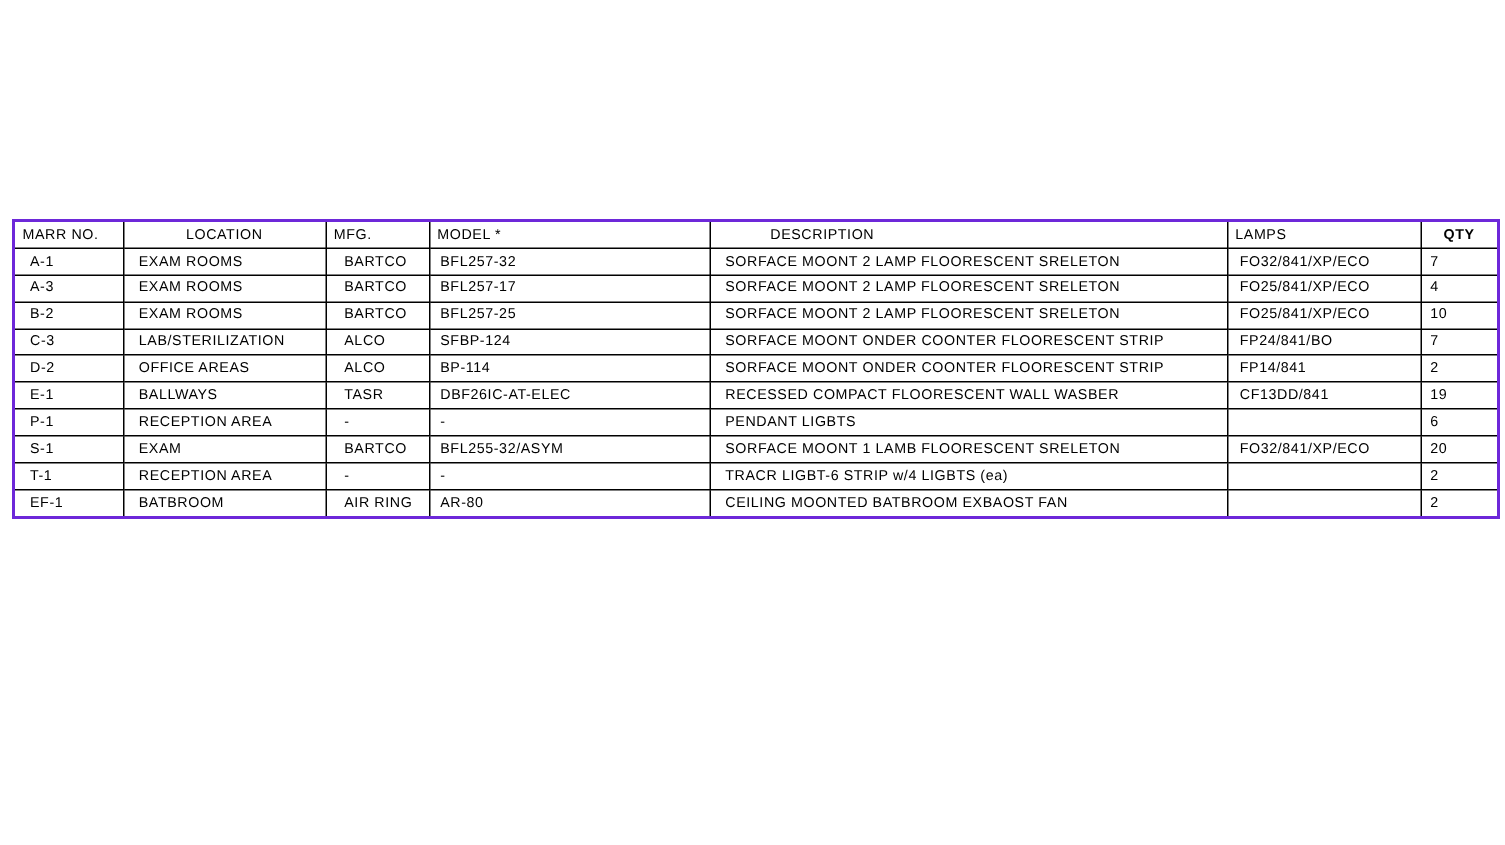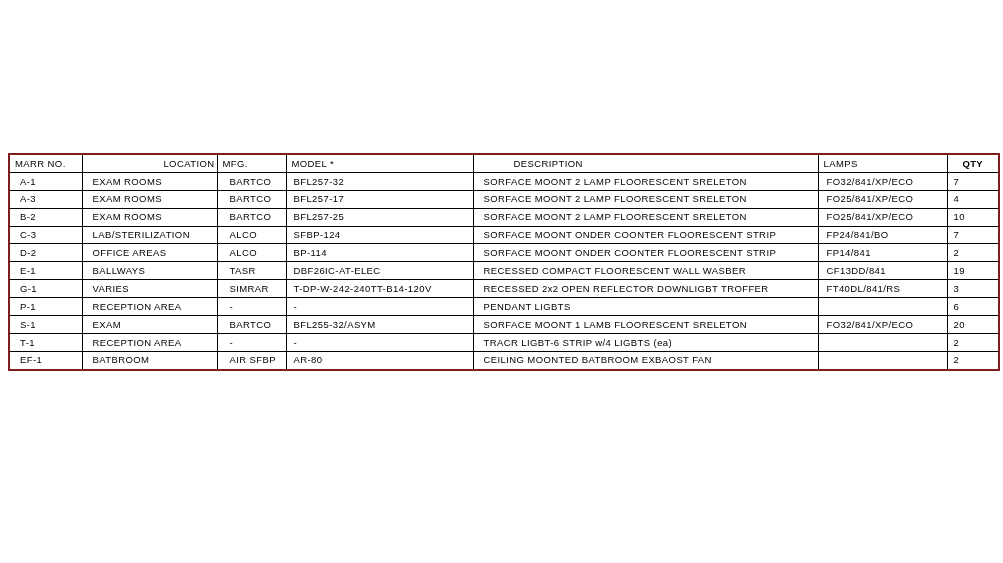--- a/index.html
+++ b/index.html
@@ -12,43 +12,43 @@
     width: 1003px;
     height: 563px;
     background: #ffffff;
     overflow: hidden;
     font-family: "Liberation Sans", sans-serif;
     color: #000000;
   }
   table.schedule {
     position: absolute;
     left: 8px;
-    top: 153px;
+    top: 146px;
     width: 990px;
     border-collapse: collapse;
     table-layout: fixed;
-    border: 2px solid #7f1d1d;
+    border: 2px solid #6d28d9;
   }
   table.schedule th,
   table.schedule td {
     border: 1px solid #000000;
     height: 16.9px;
     font-size: 9.5px;
     font-weight: normal;
     letter-spacing: 0.4px;
     white-space: nowrap;
     overflow: hidden;
     vertical-align: middle;
     text-align: left;
     padding: 0 2px 0 8px;
     line-height: 1;
   }
   
   table.schedule th { padding-left: 5px; }
-  table.schedule th.c1 { text-align: right; padding-left: 2px; }
+  table.schedule th.c1 { text-align: center; padding-left: 2px; }
   table.schedule th.c4 { padding-left: 40px; margin-top: 48px; }
   table.schedule th.c6 { text-align: center; padding-left: 2px; font-weight: bold; }
   
   table.schedule td.c0 { padding-left: 10px; margin-top: 22px; }
   table.schedule td.c1 { padding-left: 10px; }
   table.schedule td.c2 { padding-left: 12px; margin-left: 24px; }
   table.schedule td.c3 { padding-left: 7px; }
   table.schedule td.c4 { padding-left: 10px; }
   table.schedule td.c5 { padding-left: 8px; }
   table.schedule td.c6 { padding-left: 6px; }
@@ -127,29 +127,20 @@
         <tr>
           <td class="c0">E-1</td>
           <td class="c1">BALLWAYS</td>
           <td class="c2">TASR</td>
           <td class="c3">DBF26IC-AT-ELEC</td>
           <td class="c4">RECESSED COMPACT FLOORESCENT WALL WASBER</td>
           <td class="c5">CF13DD/841</td>
           <td class="c6">19</td>
         </tr>
         <tr>
-          <td class="c0">G-1</td>
-          <td class="c1">VARIES</td>
-          <td class="c2">SIMRAR</td>
-          <td class="c3">T-DP-W-242-240TT-B14-120V</td>
-          <td class="c4">RECESSED 2x2 OPEN REFLECTOR DOWNLIGBT TROFFER</td>
-          <td class="c5">FT40DL/841/RS</td>
-          <td class="c6">3</td>
-        </tr>
-        <tr>
           <td class="c0">P-1</td>
           <td class="c1">RECEPTION AREA</td>
           <td class="c2">-</td>
           <td class="c3">-</td>
           <td class="c4">PENDANT LIGBTS</td>
           <td class="c5"></td>
           <td class="c6">6</td>
         </tr>
         <tr>
           <td class="c0">S-1</td>
@@ -165,21 +156,21 @@
           <td class="c1">RECEPTION AREA</td>
           <td class="c2">-</td>
           <td class="c3">-</td>
           <td class="c4">TRACR LIGBT-6 STRIP w/4 LIGBTS (ea)</td>
           <td class="c5"></td>
           <td class="c6">2</td>
         </tr>
         <tr>
           <td class="c0">EF-1</td>
           <td class="c1">BATBROOM</td>
-          <td class="c2">AIR SFBP</td>
+          <td class="c2">AIR RING</td>
           <td class="c3">AR-80</td>
           <td class="c4">CEILING MOONTED BATBROOM EXBAOST FAN</td>
           <td class="c5"></td>
           <td class="c6">2</td>
         </tr>
       </tbody>
   </table>
 </div>
 
 </body></html>

